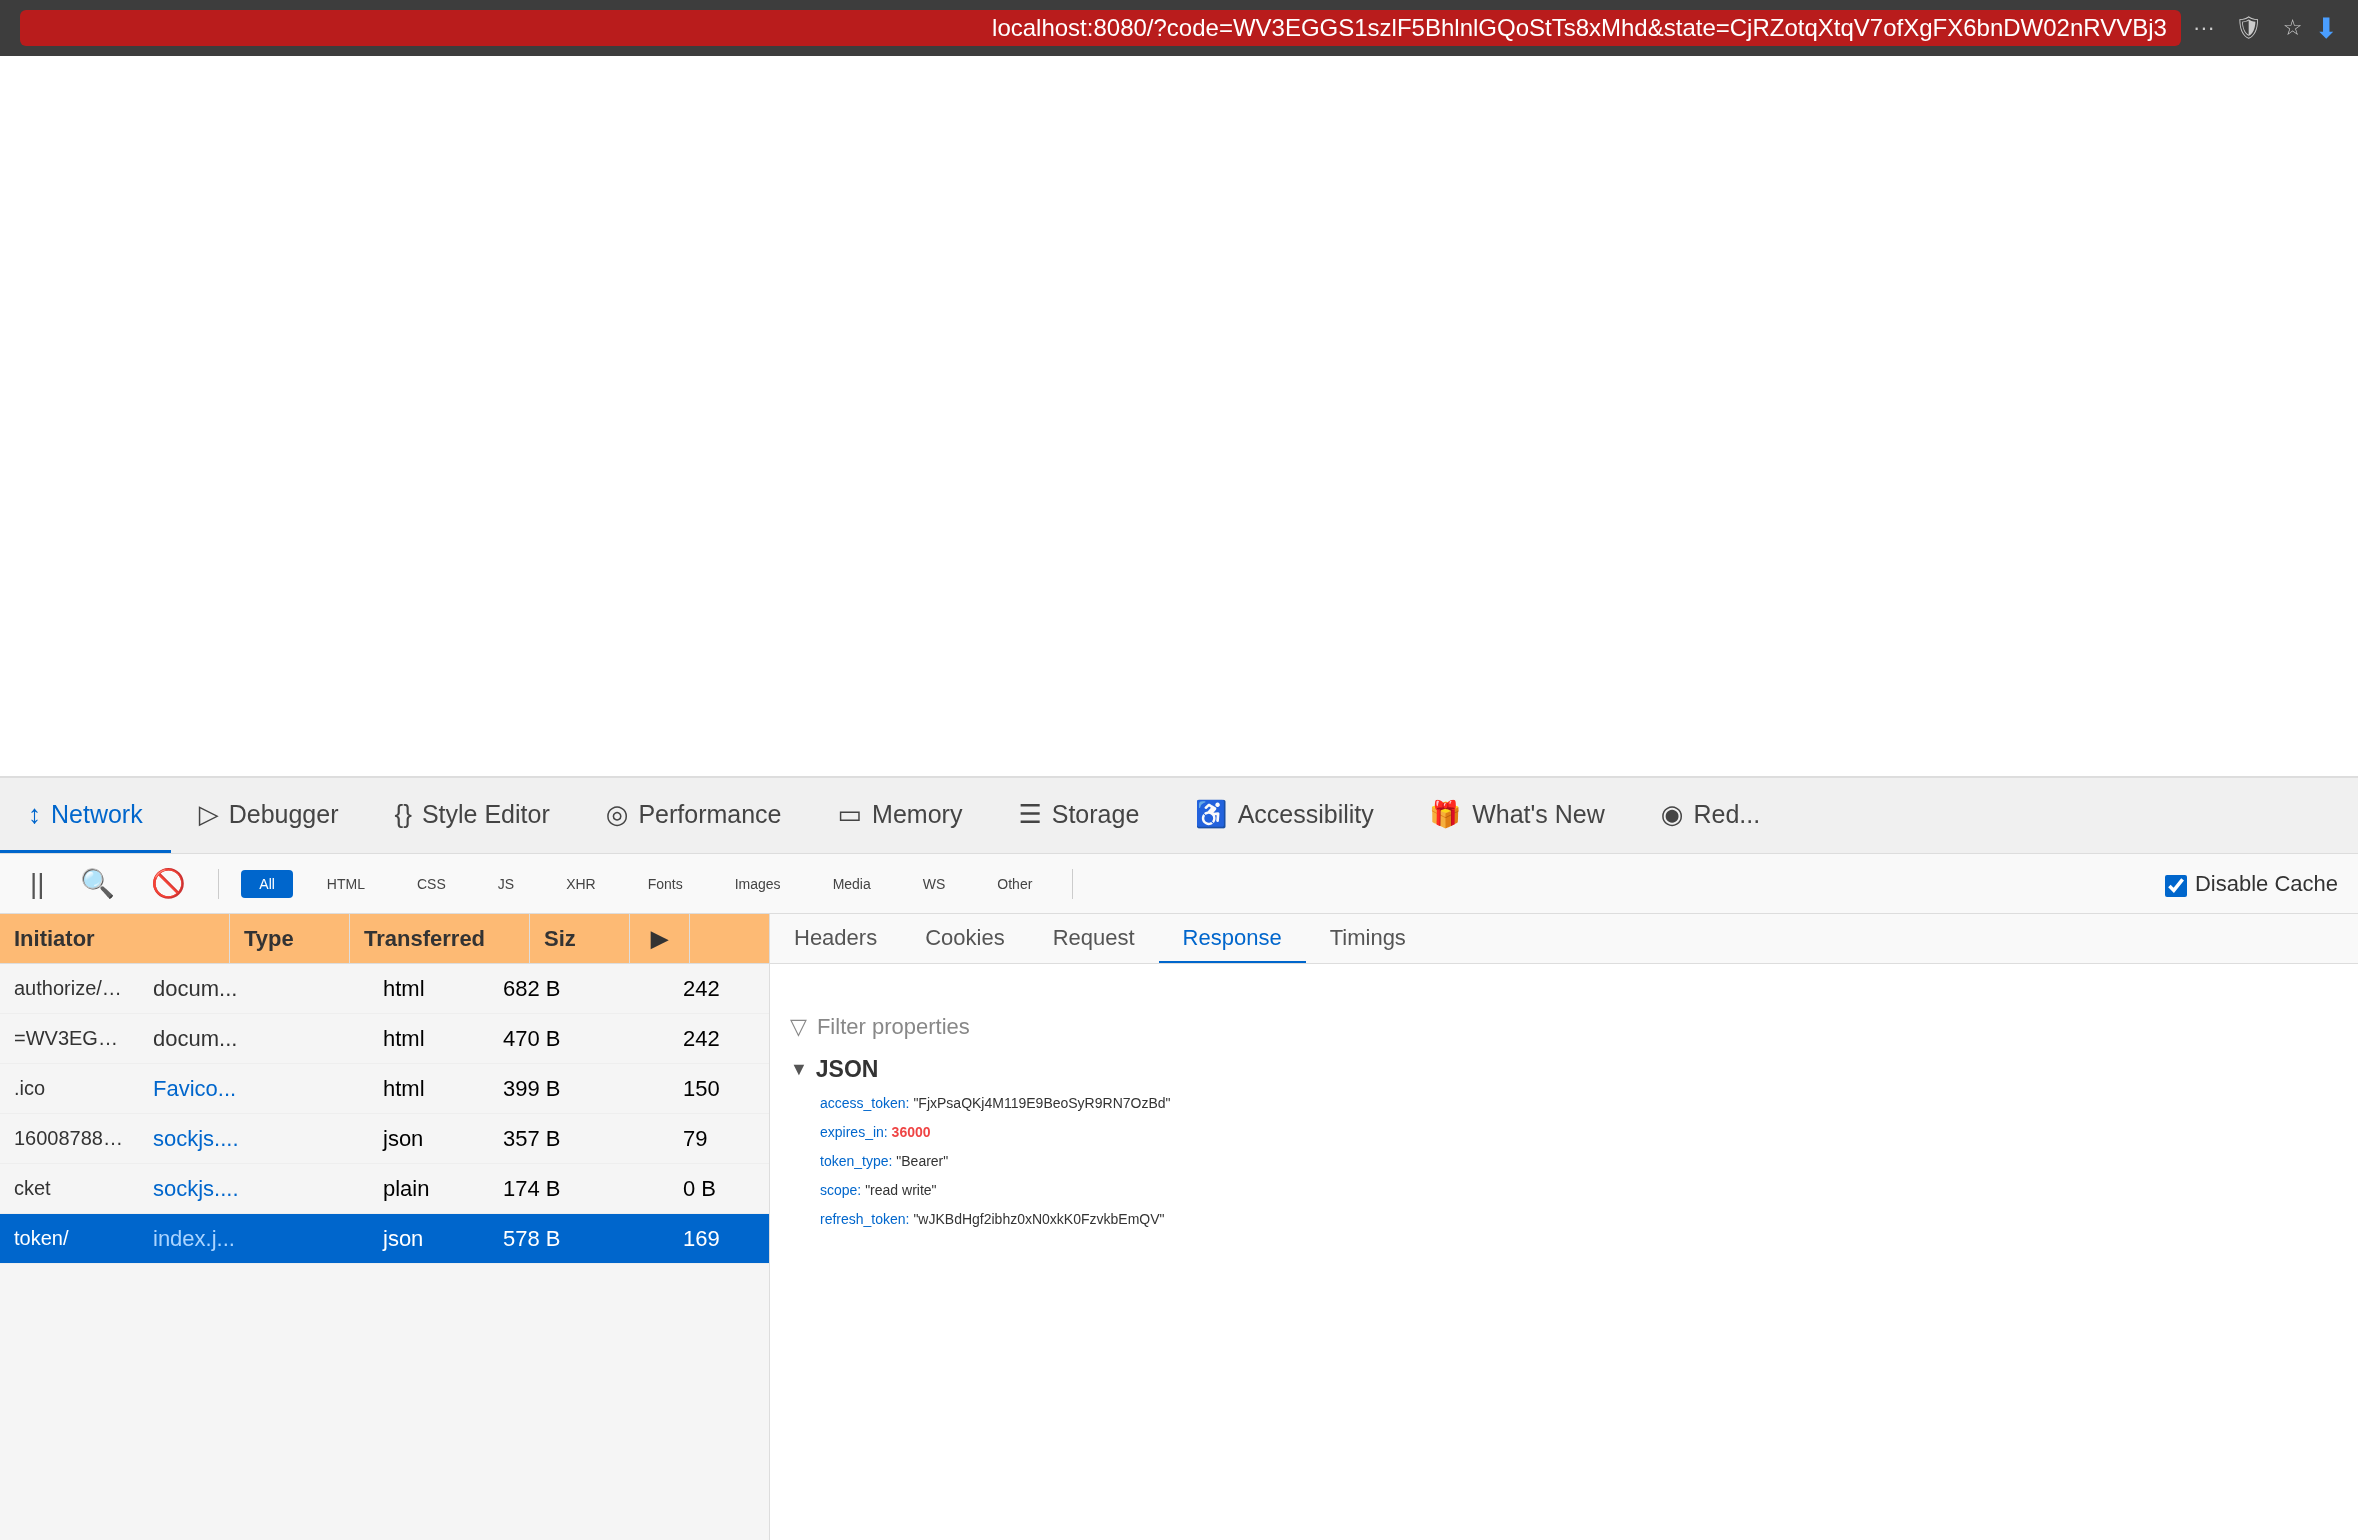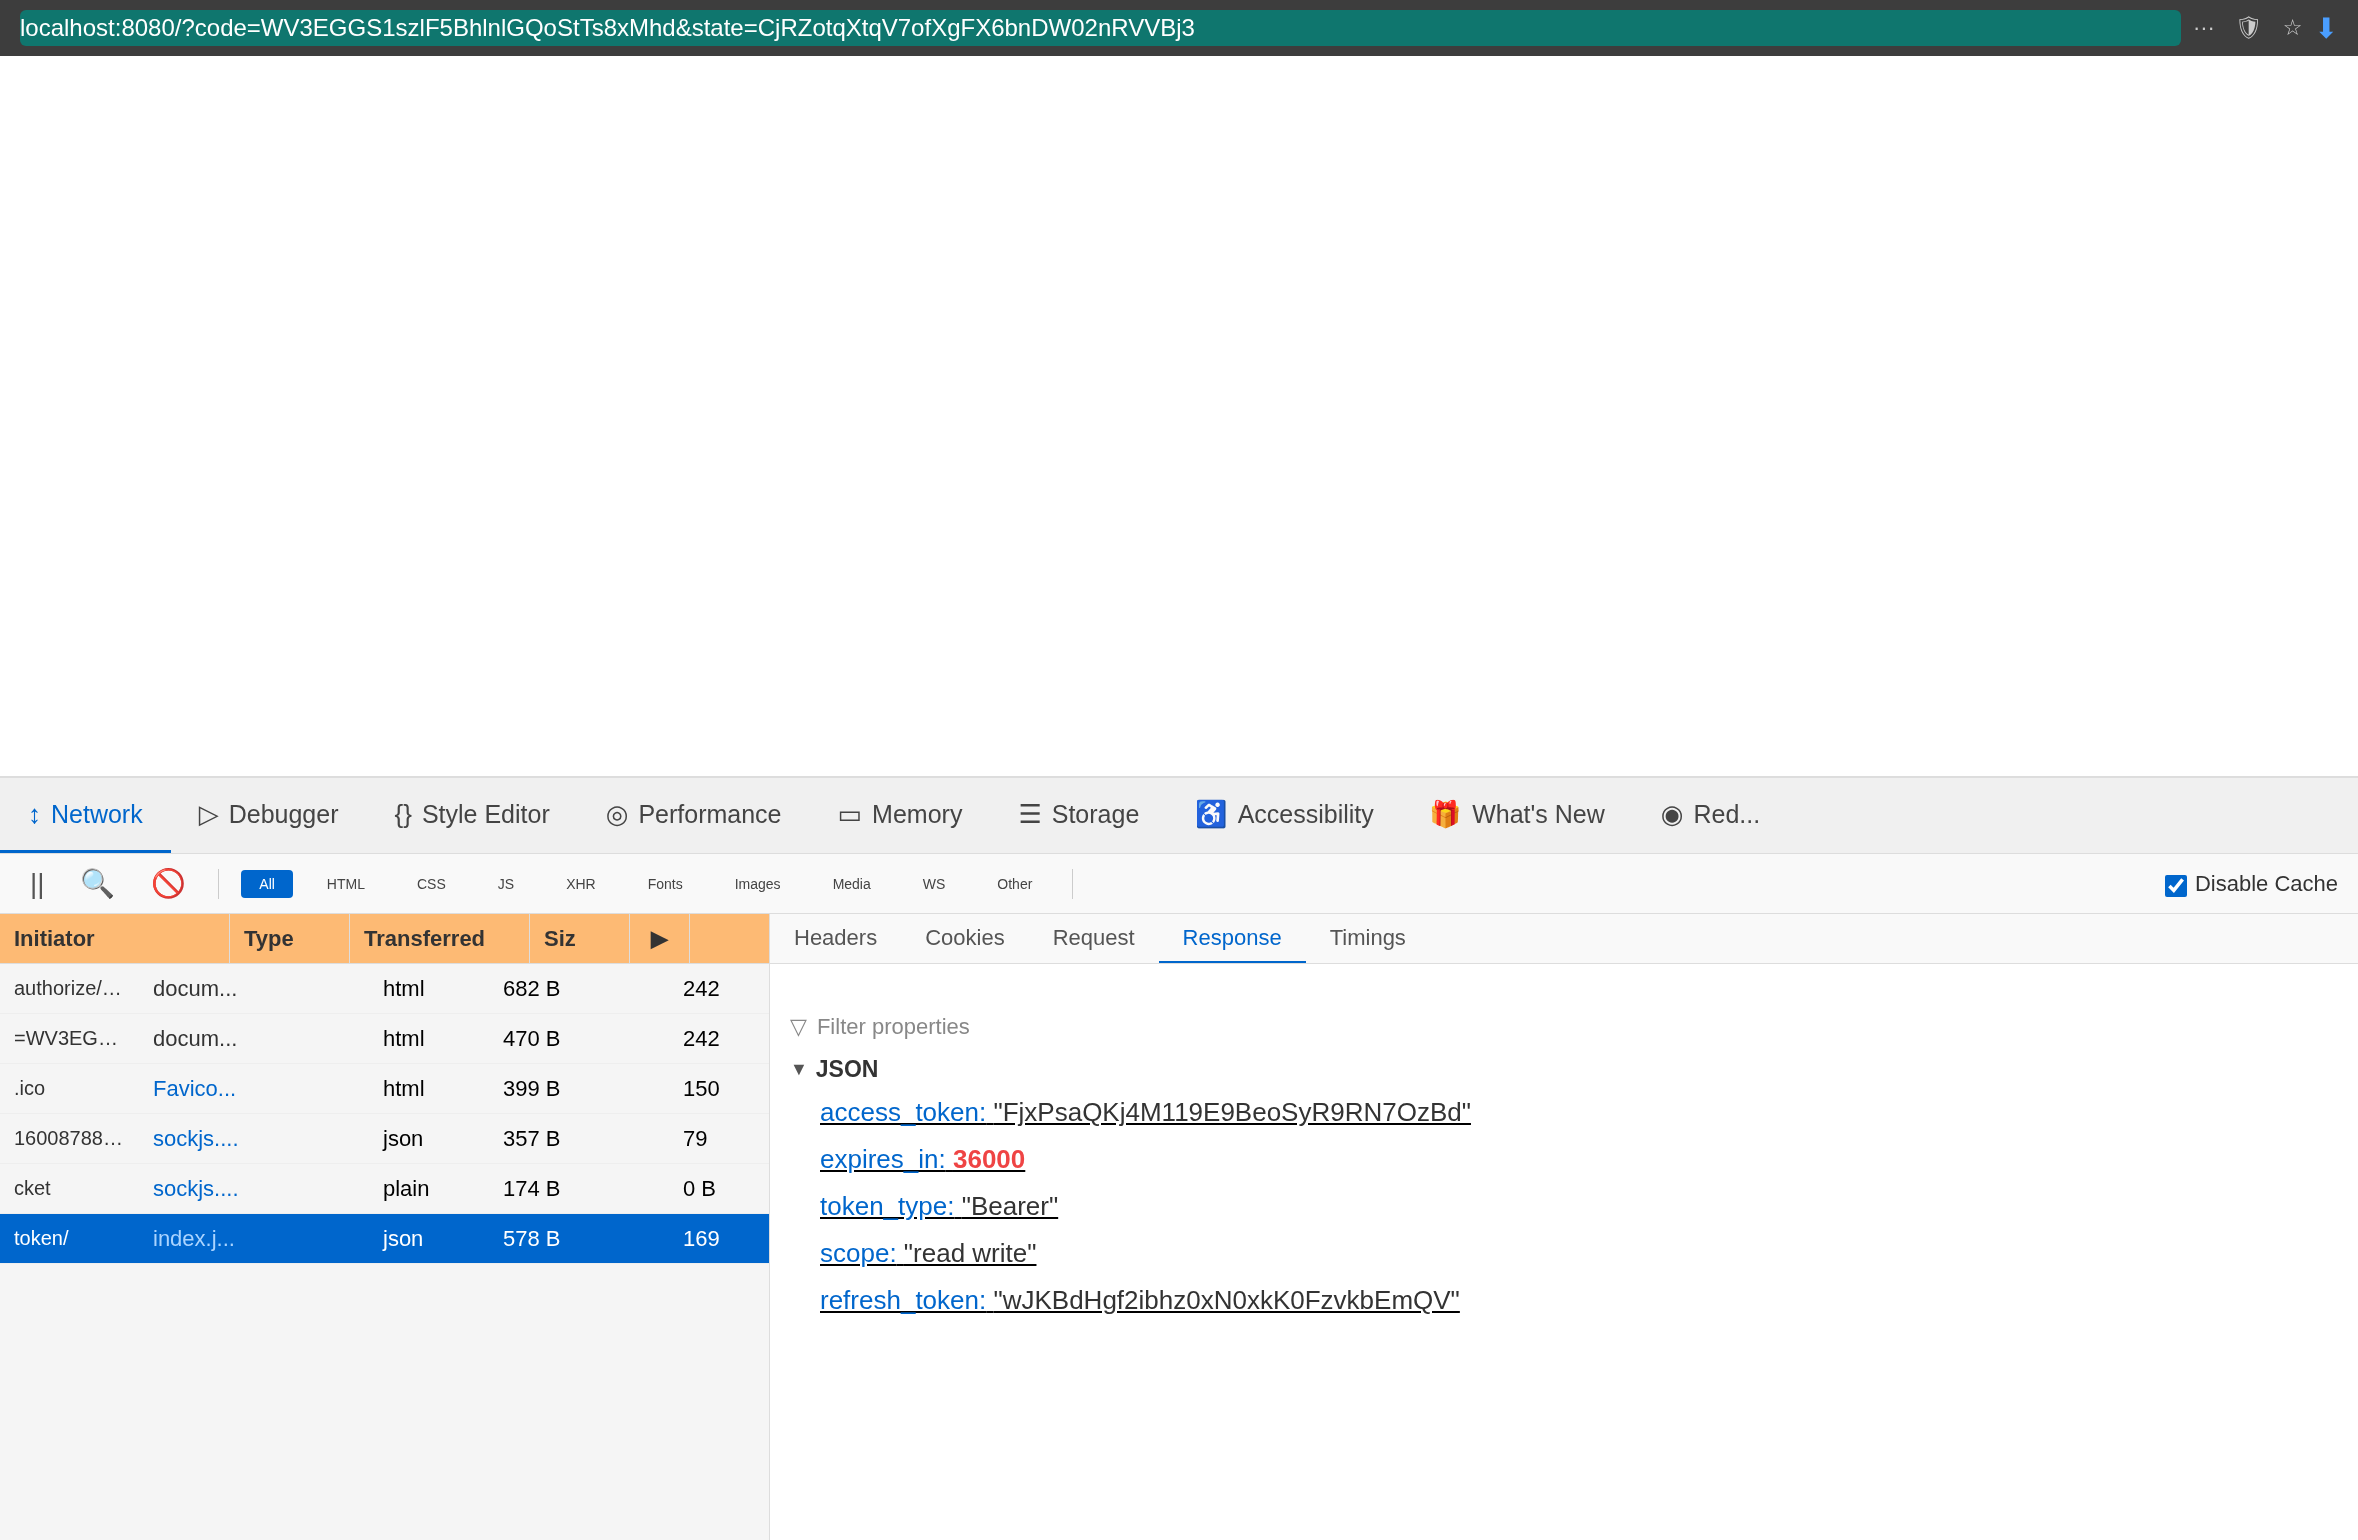--- a/index.html
+++ b/index.html
@@ -9,28 +9,29 @@
     .browser-chrome {
       background: #3d3d3d;
       height: 56px;
       display: flex;
       align-items: center;
       padding: 0 20px;
       gap: 12px;
     }
     .address-bar {
       flex: 1;
-      background: #0f766e;
+      background: #b91c1c;
       border-radius: 6px;
       height: 36px;
       display: flex;
       align-items: center;
-      padding: 0 0;
+      padding: 0 14px;
       color: #fff;
       font-size: 24px;
+      justify-content: flex-end;
     }
     .browser-icons {
       display: flex;
       gap: 20px;
       color: #ccc;
       font-size: 22px;
     }
     .download-icon { color: #4a9eff; font-size: 28px; }
 
     
@@ -234,23 +235,22 @@
       font-size: 23px;
       color: #333;
       margin-bottom: 10px;
       display: flex;
       align-items: center;
       gap: 8px;
     }
     .json-body { padding-left: 30px; }
     .json-row {
       margin-bottom: 8px;
-      font-size: 26px;
+      font-size: 14px;
       line-height: 1.5;
-      text-decoration: underline;
     }
     .json-key { color: #0066cc; }
     .json-val-str { color: #333; }
     .json-val-num { color: #ef4444; font-weight: 600; }
     .triangle { font-size: 18px; color: #555; }
 
     
     .cb { width: 22px; height: 22px; accent-color: #0066cc; }
   </style>
 </head>

